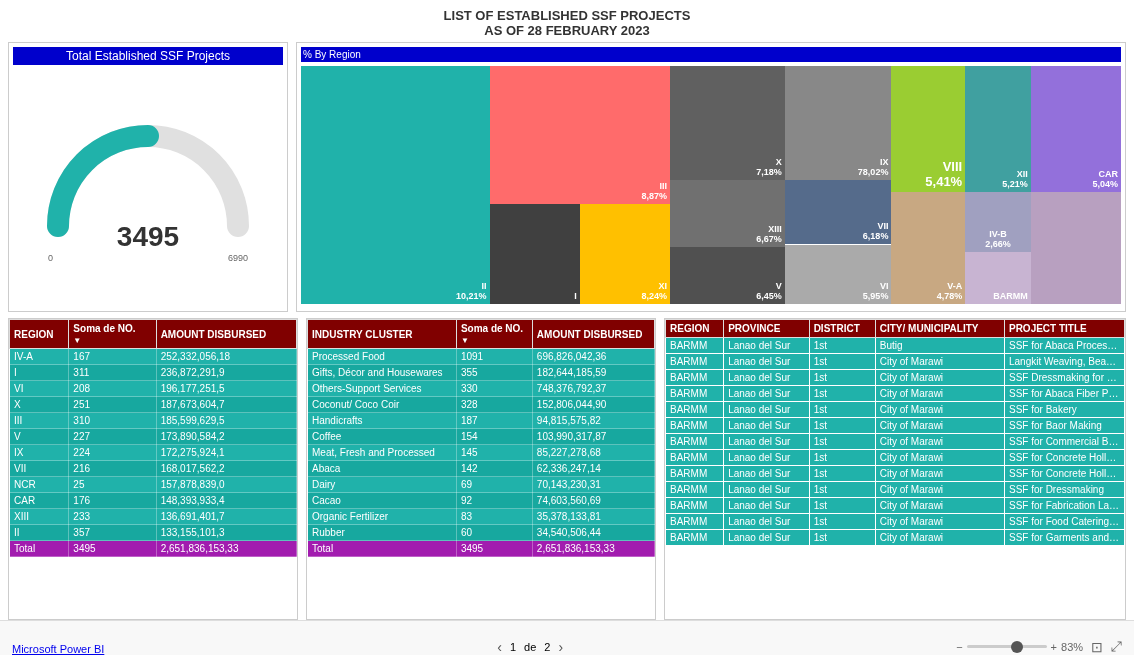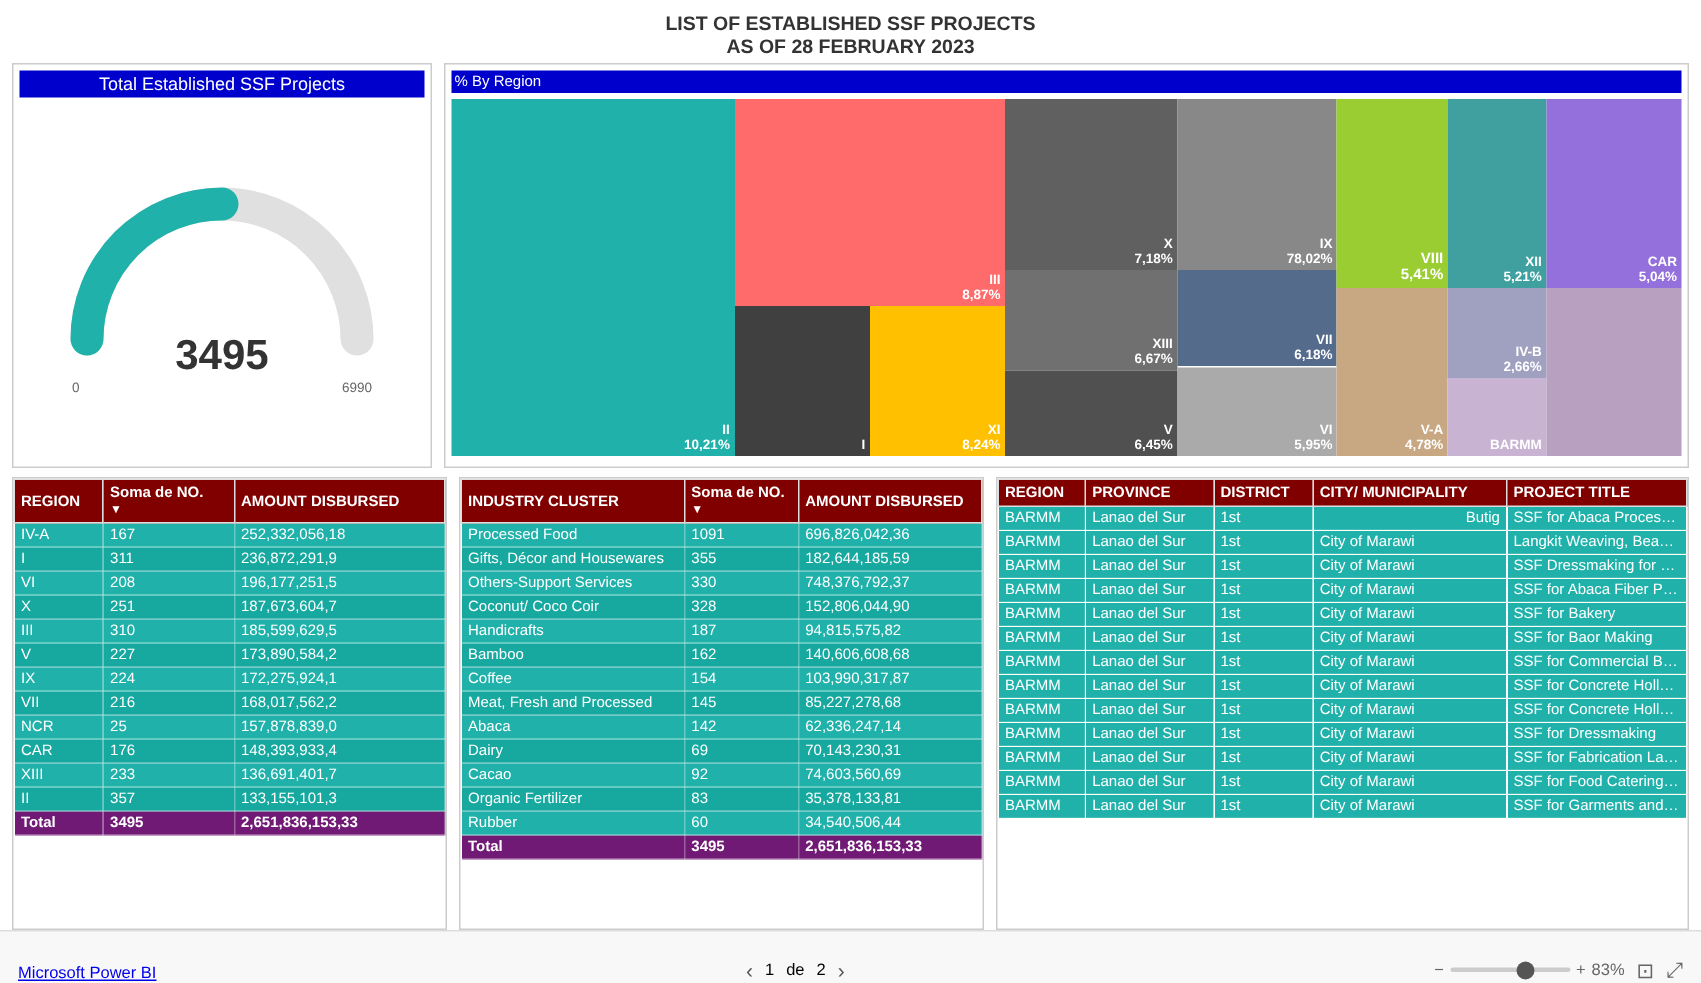--- a/index.html
+++ b/index.html
@@ -20,21 +20,21 @@
     .treemap-inner { width: 100%; height: 100%; position: relative; }
     .tm-cell { position: absolute; display: flex; align-items: flex-end; padding: 2px 3px; font-size: 9px; color: #fff; font-weight: bold; overflow: hidden; }
     .bottom-section { display: flex; gap: 8px; flex: 1; }
     .table-panel { border: 1px solid #ccc; background: #fff; overflow: hidden; }
     .table-scroll { overflow-y: auto; height: 100%; }
     table { border-collapse: collapse; width: 100%; font-size: 10px; }
     thead tr { background: #800000; color: #fff; }
     thead th { padding: 3px 4px; text-align: left; border: 1px solid #ddd; white-space: nowrap; }
     tbody tr { background: #20b2aa; color: #fff; }
     tbody tr:nth-child(even) { background: #17a89f; }
-    tbody tr.total-row { background: #701a75; color: #fff; font-weight: bold; }
+    tbody tr.total-row { background: #a21caf; color: #fff; font-weight: normal; }
     td { padding: 2px 4px; border: 1px solid rgba(255,255,255,0.3); white-space: nowrap; }
     .right-table tbody tr { background: #20b2aa; }
     .panel-region { width: 290px; flex-shrink: 0; }
     .panel-industry { width: 350px; flex-shrink: 0; }
     .panel-projects { flex: 1; min-width: 0; }
     .footer { height: 35px; background: #f8f8f8; border-top: 1px solid #ddd; display: flex; align-items: flex-end; justify-content: space-between; padding: 0 12px; }
     .footer-right { display: flex; align-items: center; gap: 8px; font-size: 11px; color: #666; }
     .zoom-slider { display: flex; align-items: center; gap: 4px; }
     .slider-line { width: 80px; height: 3px; background: #ccc; position: relative; border-radius: 2px; }
     .slider-thumb { width: 12px; height: 12px; background: #555; border-radius: 50%; position: absolute; top: -4px; left: 55%; }
@@ -119,36 +119,36 @@
           <div class="tm-cell" style="position:absolute;left:59%;top:48%;width:13%;height:27%;background:#556b8b;display:flex;flex-direction:column;justify-content:flex-end;padding:3px;color:#fff;font-size:9px;font-weight:bold;overflow:hidden;">
             <span>VII</span>
               <span>6,18%</span>
           </div>
 
           <div class="tm-cell" style="position:absolute;left:59%;top:75%;width:13%;height:25%;background:#aaa;display:flex;flex-direction:column;justify-content:flex-end;padding:3px;color:#fff;font-size:9px;font-weight:bold;overflow:hidden;">
             <span>VI</span>
               <span>5,95%</span>
           </div>
 
-          <div class="tm-cell" style="position:absolute;left:72%;top:0%;width:9%;height:53%;background:#9acd32;display:flex;flex-direction:column;justify-content:flex-end;padding:3px;color:#fff;font-size:10px;font-weight:bold;overflow:hidden;">
+          <div class="tm-cell" style="position:absolute;left:72%;top:0%;width:9%;height:53%;background:#9acd32;display:flex;flex-direction:column;justify-content:flex-end;padding:3px;color:#fff;font-size:13px;font-weight:bold;overflow:hidden;">
             <span>VIII</span>
               <span>5,41%</span>
           </div>
 
           <div class="tm-cell" style="position:absolute;left:72%;top:53%;width:9%;height:47%;background:#c8a882;display:flex;flex-direction:column;justify-content:flex-end;padding:3px;color:#fff;font-size:9px;font-weight:bold;overflow:hidden;">
             <span>V-A</span>
               <span>4,78%</span>
           </div>
 
           <div class="tm-cell" style="position:absolute;left:81%;top:0%;width:8%;height:53%;background:#40a0a0;display:flex;flex-direction:column;justify-content:flex-end;padding:3px;color:#fff;font-size:9px;font-weight:bold;overflow:hidden;">
             <span>XII</span>
               <span>5,21%</span>
           </div>
 
-          <div class="tm-cell" style="position:absolute;left:81%;top:53%;width:8%;height:25%;background:#a0a0c0;display:flex;flex-direction:column;justify-content:flex-end;padding:3px;color:#fff;font-size:9px;font-weight:bold;overflow:hidden;">
+          <div class="tm-cell" style="position:absolute;left:81%;top:53%;width:8%;height:25%;background:#a0a0c0;display:flex;flex-direction:column;justify-content:flex-end;padding:3px;color:#fff;font-size:9px;font-weight:bold;overflow:hidden;align-items:center;">
             <span>IV-B</span>
               <span>2,66%</span>
           </div>
 
           <div class="tm-cell" style="position:absolute;left:81%;top:78%;width:8%;height:22%;background:#c8b4d2;display:flex;flex-direction:column;justify-content:flex-end;padding:3px;color:#fff;font-size:9px;font-weight:bold;overflow:hidden;">
             <span>BARMM</span>
           </div>
 
           <div class="tm-cell" style="position:absolute;left:89%;top:0%;width:11%;height:53%;background:#9370db;display:flex;flex-direction:column;justify-content:flex-end;padding:3px;color:#fff;font-size:9px;font-weight:bold;overflow:hidden;">
             <span>CAR</span>
@@ -274,25 +274,20 @@
                   <td>Coconut/ Coco Coir</td>
                   <td>328</td>
                   <td>152,806,044,90</td>
                 </tr>
                 <tr>
                   <td>Handicrafts</td>
                   <td>187</td>
                   <td>94,815,575,82</td>
                 </tr>
                 <tr>
-                  <td>Bamboo</td>
-                  <td>162</td>
-                  <td>140,606,608,68</td>
-                </tr>
-                <tr>
                   <td>Coffee</td>
                   <td>154</td>
                   <td>103,990,317,87</td>
                 </tr>
                 <tr>
                   <td>Meat, Fresh and Processed</td>
                   <td>145</td>
                   <td>85,227,278,68</td>
                 </tr>
                 <tr>
@@ -340,21 +335,21 @@
                 <th>DISTRICT</th>
                 <th>CITY/ MUNICIPALITY</th>
                 <th>PROJECT TITLE</th>
               </tr>
             </thead>
             <tbody id="projects-tbody">
             <tr>
                   <td style="max-width: 100px; overflow: hidden; text-overflow: ellipsis;">BARMM</td>
                   <td style="max-width: 100px; overflow: hidden; text-overflow: ellipsis;">Lanao del Sur</td>
                   <td style="max-width: 100px; overflow: hidden; text-overflow: ellipsis;">1st</td>
-                  <td style="max-width: 100px; overflow: hidden; text-overflow: ellipsis; text-align: right;">Butig</td>
+                  <td style="max-width: 100px; overflow: hidden; text-overflow: ellipsis;">Butig</td>
                   <td style="max-width: 100px; overflow: hidden; text-overflow: ellipsis;">SSF for Abaca Processing</td>
                 </tr>
                 <tr>
                   <td style="max-width: 100px; overflow: hidden; text-overflow: ellipsis;">BARMM</td>
                   <td style="max-width: 100px; overflow: hidden; text-overflow: ellipsis;">Lanao del Sur</td>
                   <td style="max-width: 100px; overflow: hidden; text-overflow: ellipsis;">1st</td>
                   <td style="max-width: 100px; overflow: hidden; text-overflow: ellipsis;">City of Marawi</td>
                   <td style="max-width: 100px; overflow: hidden; text-overflow: ellipsis;">Langkit Weaving, Beadwo</td>
                 </tr>
                 <tr>

